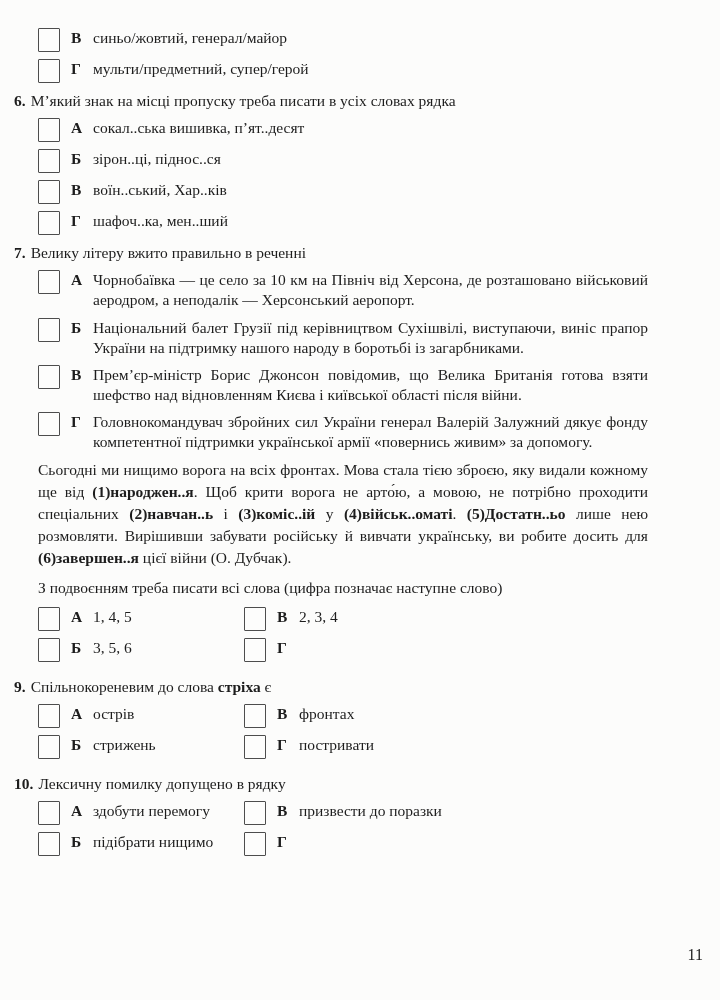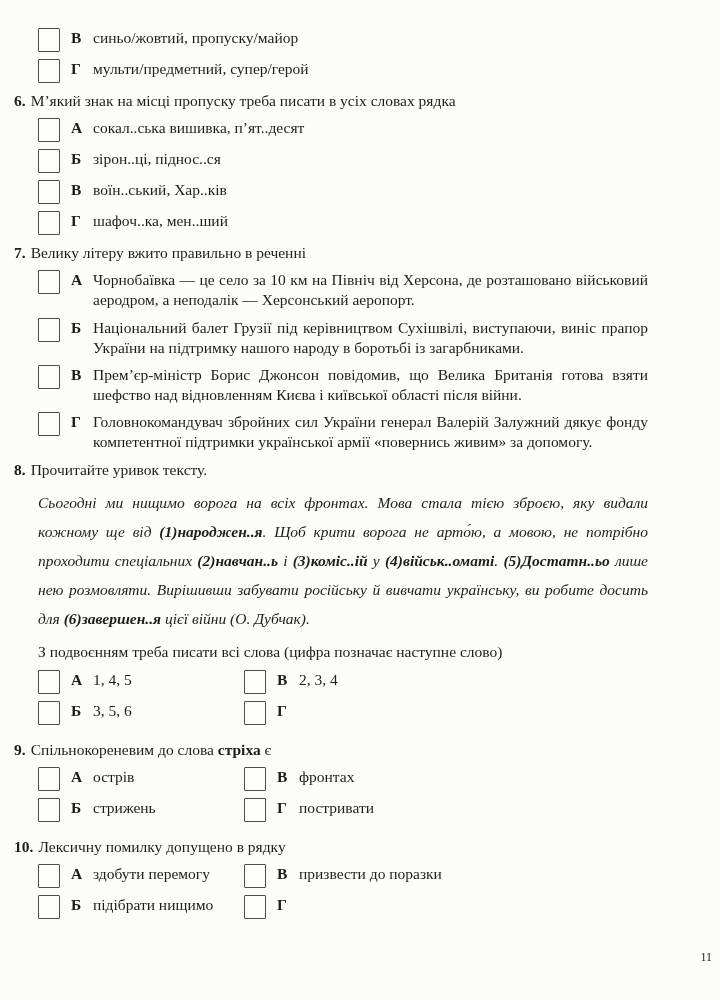--- a/index.html
+++ b/index.html
@@ -37,43 +37,42 @@
   .lt { flex: none; width: 22px; font-weight: bold; }
   .tx { flex: 1; }
   .just .tx { text-align: justify; }
   .grid2 {
     display: grid;
     grid-template-columns: 206px 1fr;
     margin-left: 24px;
   }
   .grid2 .opt { margin-left: 0; }
   .passage {
-    font-style: italic;
     text-align: justify;
     margin: 2px 0 9px 24px;
-    line-height: 29px;
+    line-height: 22px;
   }
   .passage b { font-weight: bold; }
   .substem { margin: 0 0 8px 24px; }
   .bi { font-weight: bold; }
   .pagenum {
     position: absolute;
-    right: 8px;
+    right: 17px;
     bottom: 34px;
-    font-size: 12px;
+    font-size: 16px;
     color: #222;
   }
 </style>
 </head>
 <body>
 
 <div class="opt">
   <span class="cb"></span>
   <b class="lt">В</b>
-  <span class="tx">синьо/жовтий, пропуску/майор</span>
+  <span class="tx">синьо/жовтий, генерал/майор</span>
 </div>
 <div class="opt">
   <span class="cb"></span>
   <b class="lt">Г</b>
   <span class="tx">мульти/предметний, супер/герой</span>
 </div>
 
 <div class="q">
   <div class="stem">
     <b class="qnum">6.</b><span>М’який знак на місці пропуску треба писати в усіх словах рядка</span>
@@ -120,23 +119,20 @@
     <span class="tx">Прем’єр-міністр Борис Джонсон повідомив, що Велика Британія готова взяти шефство над відновленням Києва і київської області після війни.</span>
   </div>
   <div class="opt just">
     <span class="cb"></span>
     <b class="lt">Г</b>
     <span class="tx">Головнокомандувач збройних сил України генерал Валерій Залужний дякує фонду компетентної підтримки української армії «повернись живим» за допомогу.</span>
   </div>
 </div>
 
 <div class="q">
-  <div class="stem">
-    <b class="qnum">8.</b><span>Прочитайте уривок тексту.</span>
-  </div>
   <p class="passage"><span>Сьогодні ми нищимо ворога на всіх фронтах. Мова стала тією зброєю, яку видали кожному ще від </span><b>(1)народжен..я</b><span>. Щоб крити ворога не арто́ю, а мовою, не потрібно проходити спеціальних </span><b>(2)навчан..ь</b><span> і </span><b>(3)коміс..ій</b><span> у </span><b>(4)військ..оматі</b><span>. </span><b>(5)Достатн..ьо</b><span> лише нею розмовляти. Вирішивши забувати російську й вивчати українську, ви робите досить для </span><b>(6)завершен..я</b><span> цієї війни (О. Дубчак).</span></p>
   <div class="substem">З подвоєнням треба писати всі слова (цифра позначає наступне слово)</div>
   <div class="grid2">
     <div class="opt">
       <span class="cb"></span>
       <b class="lt">А</b>
       <span class="tx">1, 4, 5</span>
     </div>
     <div class="opt">
       <span class="cb"></span>

